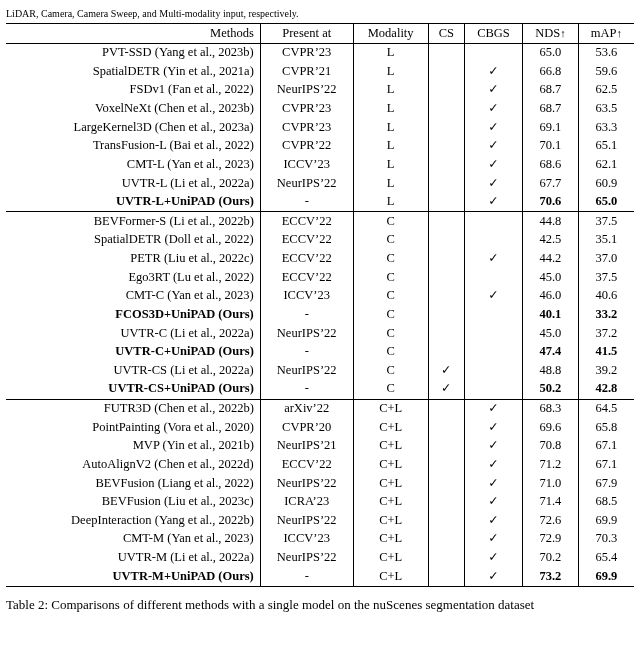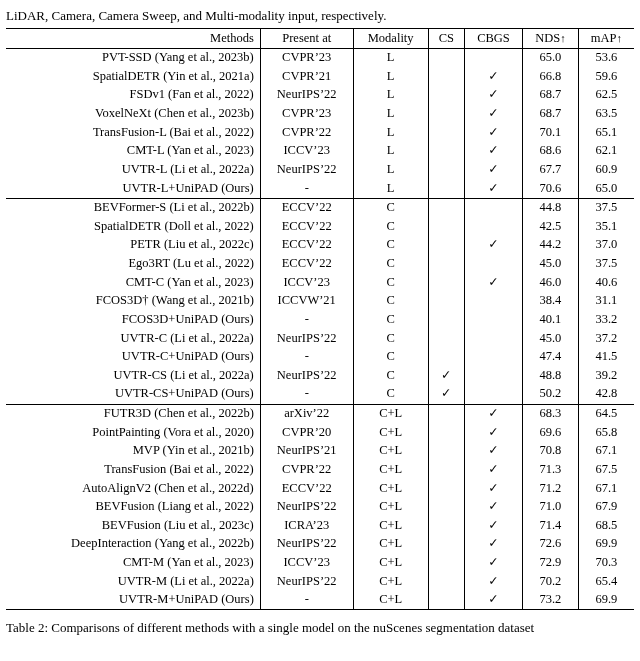--- a/index.html
+++ b/index.html
@@ -6,42 +6,42 @@
     font-family: "Times New Roman", Times, serif;
     font-size: 12.5px;
     color: #000;
     background: #fff;
     margin: 0;
     padding: 8px 6px;
     width: 640px;
     box-sizing: border-box;
   }
   .caption-line {
-    font-size: 13px;
+    font-size: 10px;
     margin: 0 0 4px 0;
   }
   table {
     border-collapse: collapse;
     width: 100%;
     font-size: 12.5px;
   }
   .rule-top { border-top: 1.2px solid #000; }
   .rule-bot { border-bottom: 1.2px solid #000; }
   .rule-mid { border-bottom: 0.6px solid #000; }
   th, td {
     padding: 1.5px 6px;
     text-align: center;
     font-weight: normal;
     white-space: nowrap;
     line-height: 1.25;
   }
   th { font-weight: normal; }
   .lcol { text-align: right; padding-left: 10px; }
   .vline-l { border-left: 0.6px solid #000; }
-  .bold { font-weight: normal; }
+  .bold { font-weight: bold; }
   .arrow { font-size: 11px; }
   .check::before { content: "\2713"; }
   .table2-caption { margin-top: 10px; font-size: 13px; }
 </style>
 </head>
 <body>
 
 <div class="caption-line">LiDAR, Camera, Camera Sweep, and Multi-modality input, respectively.</div>
 
 <table>
@@ -87,20 +87,29 @@
       <tr>
         <td class="lcol ">VoxelNeXt (Chen et al., 2023b)</td>
         <td class="vline-l">CVPR’23</td>
         <td class="vline-l">L</td>
         <td class="vline-l"></td>
         <td class="vline-l"><span class="check"></span></td>
         <td class="vline-l ">68.7</td>
         <td class="vline-l ">63.5</td>
       </tr>
       <tr>
+        <td class="lcol ">LargeKernel3D (Chen et al., 2023a)</td>
+        <td class="vline-l">CVPR’23</td>
+        <td class="vline-l">L</td>
+        <td class="vline-l"></td>
+        <td class="vline-l"><span class="check"></span></td>
+        <td class="vline-l ">69.1</td>
+        <td class="vline-l ">63.3</td>
+      </tr>
+      <tr>
         <td class="lcol ">TransFusion-L (Bai et al., 2022)</td>
         <td class="vline-l">CVPR’22</td>
         <td class="vline-l">L</td>
         <td class="vline-l"></td>
         <td class="vline-l"><span class="check"></span></td>
         <td class="vline-l ">70.1</td>
         <td class="vline-l ">65.1</td>
       </tr>
       <tr>
         <td class="lcol ">CMT-L (Yan et al., 2023)</td>
@@ -168,29 +177,20 @@
       <tr>
         <td class="lcol ">CMT-C (Yan et al., 2023)</td>
         <td class="vline-l">ICCV’23</td>
         <td class="vline-l">C</td>
         <td class="vline-l"></td>
         <td class="vline-l"><span class="check"></span></td>
         <td class="vline-l ">46.0</td>
         <td class="vline-l ">40.6</td>
       </tr>
       <tr>
-        <td class="lcol ">FCOS3D† (Wang et al., 2021b)</td>
-        <td class="vline-l">ICCVW’21</td>
-        <td class="vline-l">C</td>
-        <td class="vline-l"></td>
-        <td class="vline-l"></td>
-        <td class="vline-l ">38.4</td>
-        <td class="vline-l ">31.1</td>
-      </tr>
-      <tr>
         <td class="lcol bold">FCOS3D+UniPAD (Ours)</td>
         <td class="vline-l">-</td>
         <td class="vline-l">C</td>
         <td class="vline-l"></td>
         <td class="vline-l"></td>
         <td class="vline-l bold">40.1</td>
         <td class="vline-l bold">33.2</td>
       </tr>
       <tr>
         <td class="lcol ">UVTR-C (Li et al., 2022a)</td>
@@ -247,29 +247,20 @@
         <td class="vline-l ">65.8</td>
       </tr>
       <tr>
         <td class="lcol ">MVP (Yin et al., 2021b)</td>
         <td class="vline-l">NeurIPS’21</td>
         <td class="vline-l">C+L</td>
         <td class="vline-l"></td>
         <td class="vline-l"><span class="check"></span></td>
         <td class="vline-l ">70.8</td>
         <td class="vline-l ">67.1</td>
-      </tr>
-      <tr>
-        <td class="lcol ">TransFusion (Bai et al., 2022)</td>
-        <td class="vline-l">CVPR’22</td>
-        <td class="vline-l">C+L</td>
-        <td class="vline-l"></td>
-        <td class="vline-l"><span class="check"></span></td>
-        <td class="vline-l ">71.3</td>
-        <td class="vline-l ">67.5</td>
       </tr>
       <tr>
         <td class="lcol ">AutoAlignV2 (Chen et al., 2022d)</td>
         <td class="vline-l">ECCV’22</td>
         <td class="vline-l">C+L</td>
         <td class="vline-l"></td>
         <td class="vline-l"><span class="check"></span></td>
         <td class="vline-l ">71.2</td>
         <td class="vline-l ">67.1</td>
       </tr>

